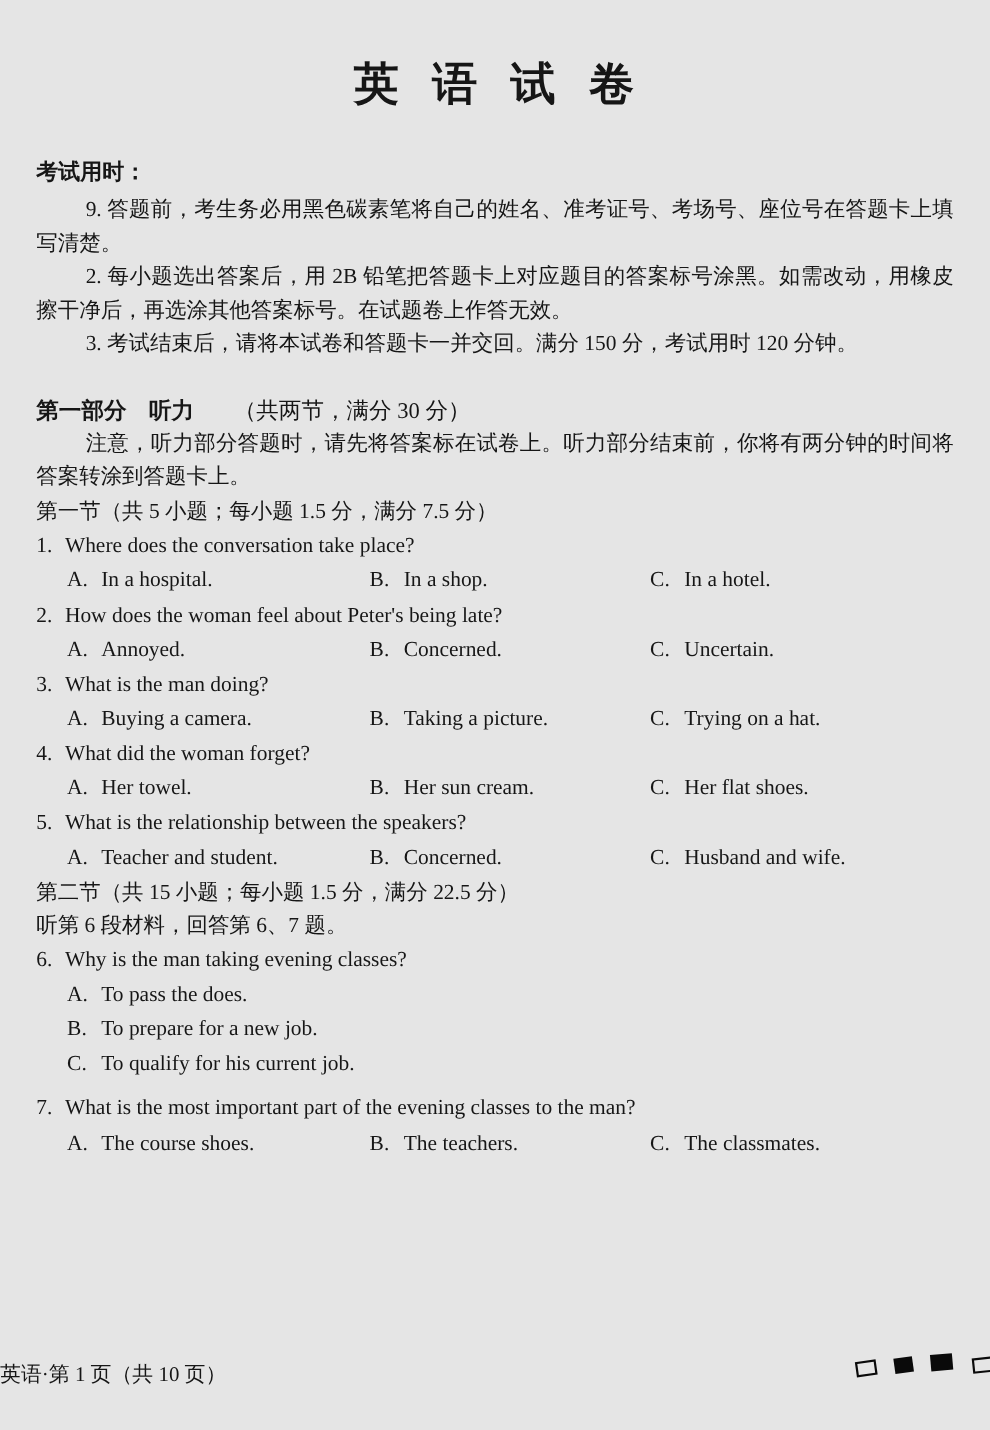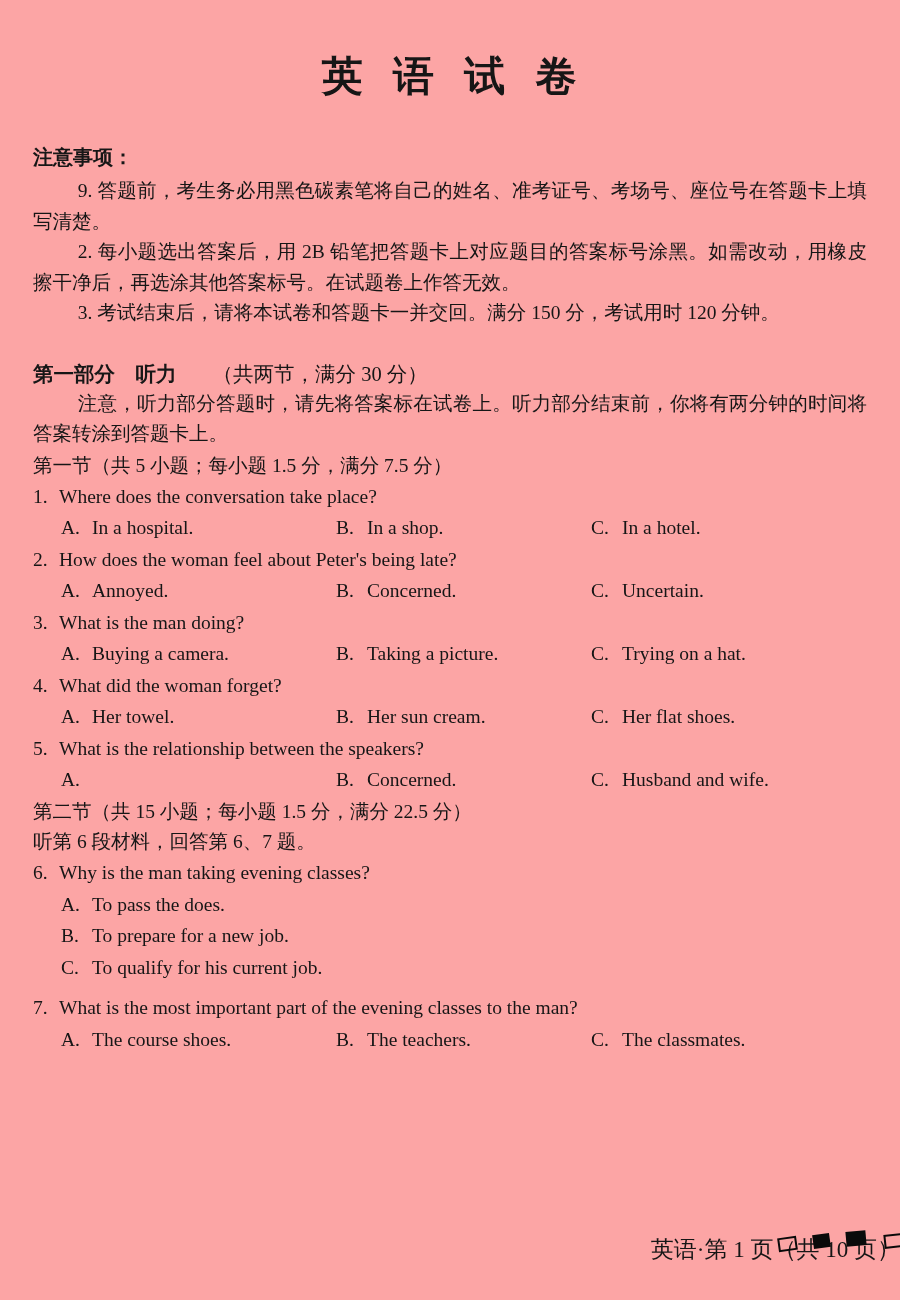--- a/index.html
+++ b/index.html
@@ -1,21 +1,21 @@
 <!DOCTYPE html>
 <html><head>
 <meta charset="utf-8">
 <style>
   html,body{margin:0;padding:0;background:#fff;}
   .sheet{
     position:relative;
     width:900px;height:1300px;
     box-sizing:border-box;
     padding:50px 33px 0 33px;
-    background:#fca5a5;
+    background:#e5e5e5;
     overflow:hidden;
     color:#161616;
     font-family:"Liberation Serif","DejaVu Serif",serif;
   }
   .title{
     margin:0;
     font-size:41px;
     font-weight:700;
     line-height:52px;
     text-align:center;
@@ -69,22 +69,22 @@
     margin-left:28px;
     font-size:19.5px;
     line-height:31.5px;
   }
   .opts-stacked .opt{display:flex;}
   .q7{margin-top:9px;}
   .footer{
     position:absolute;
     left:0;right:0;
     bottom:38px;
-    text-align:right;
-    font-size:23px;
+    text-align:left;
+    font-size:19px;
     line-height:24px;
   }
   .mark{position:absolute;box-sizing:border-box;}
   .mark-outline{
     left:778px;top:1237px;
     width:19px;height:14px;
     border:2.5px solid #0a0a0a;
     transform:rotate(-8deg);
   }
   .mark-fill-1{
@@ -106,21 +106,21 @@
     transform:rotate(-6deg);
   }
 </style>
 </head>
 <body>
 
 <div class="sheet">
 
   <h1 class="title">英 语 试 卷</h1>
 
-  <div class="notes-heading">注意事项：</div>
+  <div class="notes-heading">考试用时：</div>
   <p class="cn indent note-first">9. 答题前，考生务必用黑色碳素笔将自己的姓名、准考证号、考场号、座位号在答题卡上填写清楚。</p>
   <p class="cn indent">2. 每小题选出答案后，用 2B 铅笔把答题卡上对应题目的答案标号涂黑。如需改动，用橡皮擦干净后，再选涂其他答案标号。在试题卷上作答无效。</p>
   <p class="cn indent">3. 考试结束后，请将本试卷和答题卡一并交回。满分 150 分，考试用时 120 分钟。</p>
 
   <div class="part-heading">
     <span class="ph-main">第一部分　听力</span><span class="ph-detail">（共两节，满分 30 分）</span>
   </div>
   <p class="cn indent">注意，听力部分答题时，请先将答案标在试卷上。听力部分结束前，你将有两分钟的时间将答案转涂到答题卡上。</p>
 
   <div class="cn sec-heading">第一节（共 5 小题；每小题 1.5 分，满分 7.5 分）</div>
@@ -210,20 +210,21 @@
   </div>
 
   <div class="q">
     <div class="q-line">
       <span class="q-num">5.</span>
       <span class="q-text">What is the relationship between the speakers?</span>
     </div>
     <div class="opts">
       <span class="opt">
           <span class="opt-label">A.</span>
+          <span>Teacher and student.</span>
         </span>
       <span class="opt">
           <span class="opt-label">B.</span>
           <span>Concerned.</span>
         </span>
       <span class="opt">
           <span class="opt-label">C.</span>
           <span>Husband and wife.</span>
         </span>
     </div>

